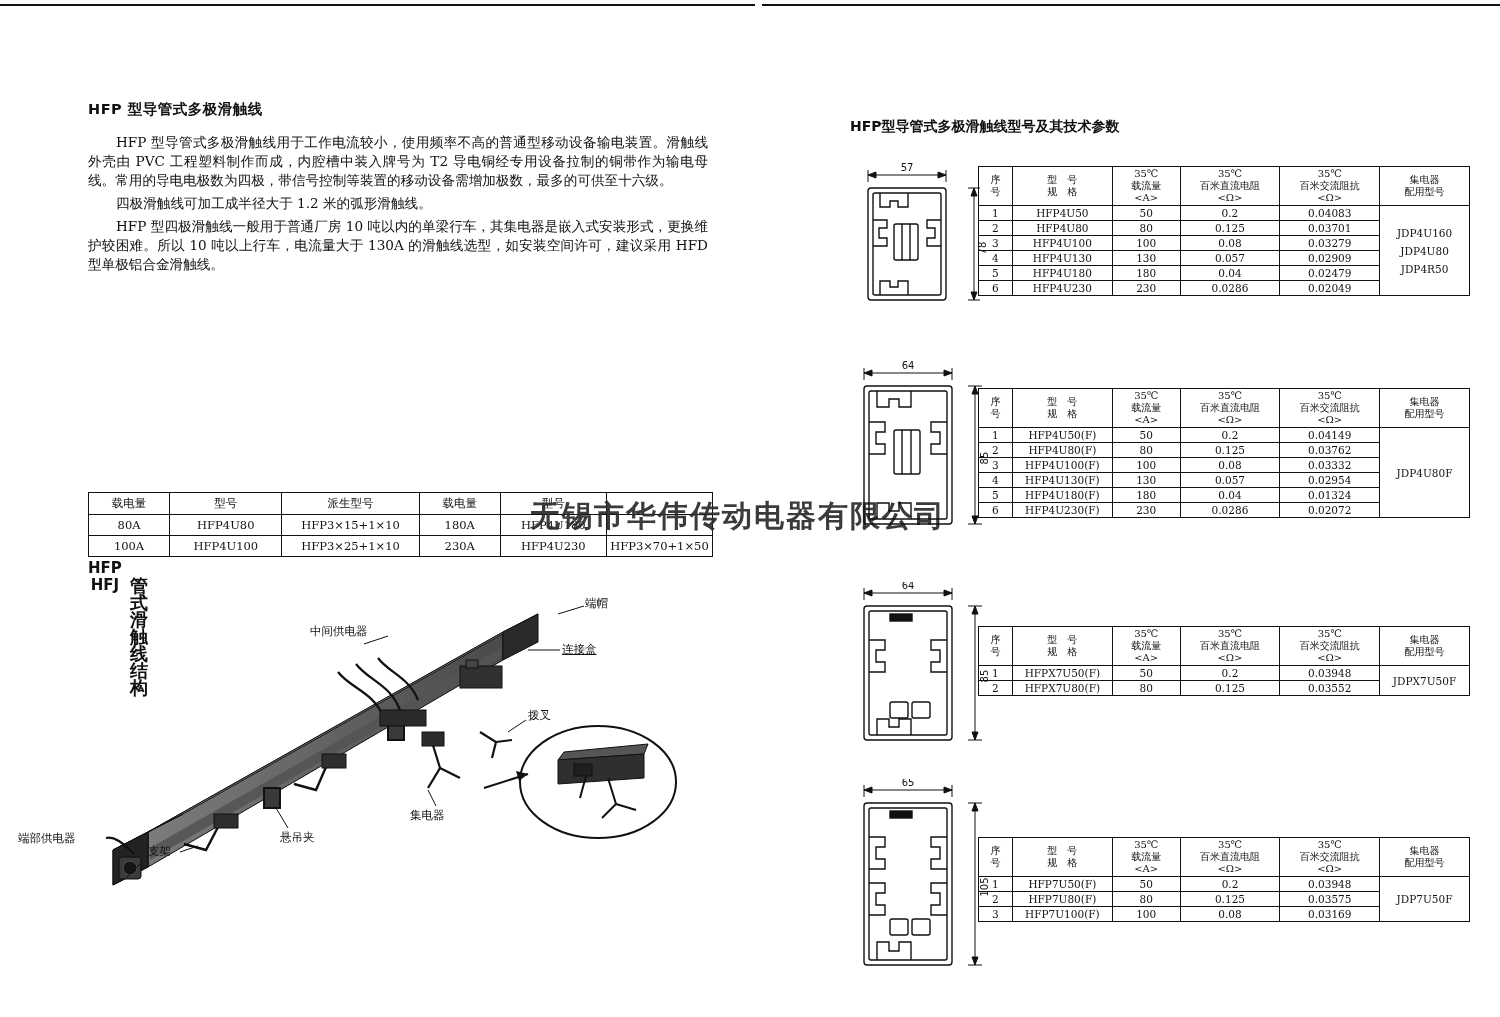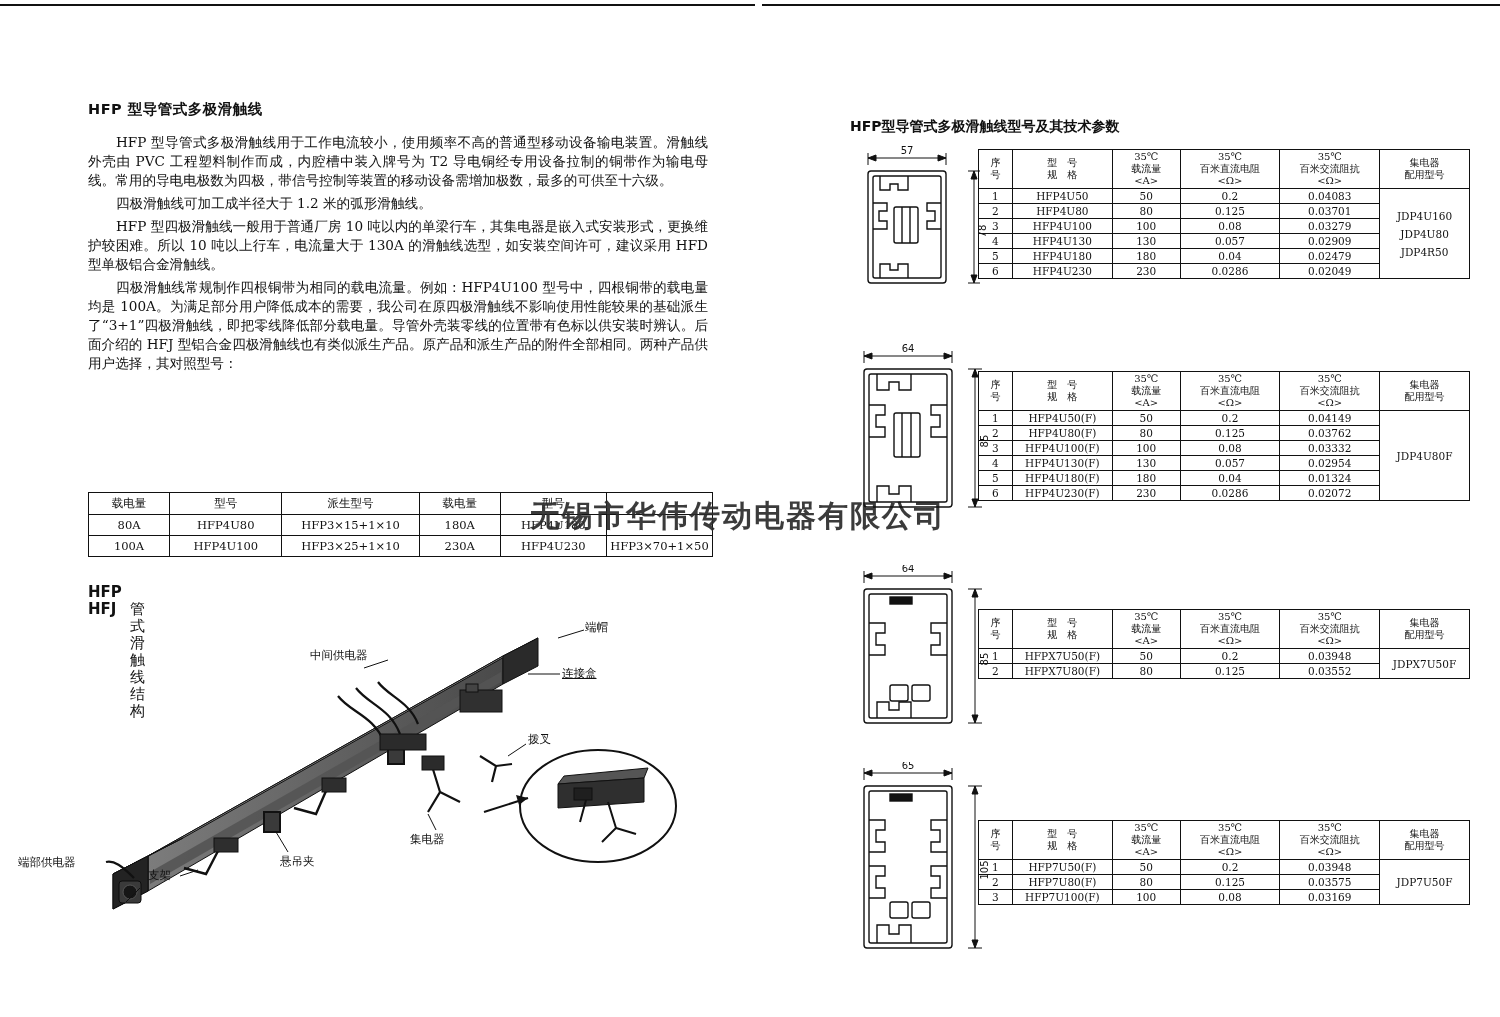--- a/index.html
+++ b/index.html
@@ -35,44 +35,44 @@
   
   .contrast-wrap { position:absolute; left:88px; top:492px; width:625px; }
   table.ct { border-collapse:collapse; width:100%;
     font-family:"DejaVu Serif","Liberation Serif",serif; font-size:11.5px; }
   table.ct td, table.ct th {
     border:1px solid #111; text-align:center; padding:3px 2px; height:19px;
     font-weight:normal;
   }
 
   
-  .fig-block { position:absolute; left:88px; top:584px; width:640px; height:350px; }
+  .fig-block { position:absolute; left:88px; top:560px; width:640px; height:350px;text-align:center; }
   .fig-label {
     position:absolute; left:0; top:0; font-size:15px; font-weight:bold;
     line-height:17px;
   }
   .fig-label .two { display:inline-block; vertical-align:middle; }
-  .fig-label .title { font-size:15px; font-weight:normal; }
+  .fig-label .title { font-size:18px; font-weight:bold; }
 
   .fig-canvas { position:absolute; left:0; top:32px; width:640px; height:310px; }
   .cap { position:absolute; font-size:11.5px; color:#111; white-space:nowrap;
     font-family:"DejaVu Sans","Liberation Sans",sans-serif; }
 
   
   .watermark {
     position:absolute; left:530px; top:496px;
     font-size:30px; font-weight:bold; color:#2b2b2b;
     letter-spacing:2px; white-space:nowrap;
     font-family:"DejaVu Sans","Liberation Sans",sans-serif;
     opacity:0.92;
   }
 
   
   .right-col { position:absolute; left:850px; top:118px; width:620px; }
-  h3.right-title { font-size:14px; font-weight:bold; margin:0 0 5px 0; }
+  h3.right-title { font-size:14px; font-weight:bold; margin:0 0 22px 0; }
 
   .spec-group { position:relative; margin-bottom:22px; }
   .profile { position:absolute; left:0; top:0; }
 
   table.spec { border-collapse:collapse; font-size:10.5px;
     font-family:"DejaVu Serif","Liberation Serif",serif; }
   table.spec td, table.spec th {
     border:1px solid #111; text-align:center; padding:1px 2px; font-weight:normal;
   }
   table.spec th { font-size:10px; line-height:12px; }
@@ -87,21 +87,20 @@
 <div class="page">
 
   <div class="top-rule left"></div>
   <div class="top-rule right"></div>
 
   <div class="left-col">
     <h2 class="sec-title">HFP 型导管式多极滑触线</h2>
     <p class="body-text">HFP 型导管式多极滑触线用于工作电流较小，使用频率不高的普通型移动设备输电装置。滑触线外壳由 PVC 工程塑料制作而成，内腔槽中装入牌号为 T2 导电铜经专用设备拉制的铜带作为输电母线。常用的导电电极数为四极，带信号控制等装置的移动设备需增加极数，最多的可供至十六级。</p>
     <p class="body-text">四极滑触线可加工成半径大于 1.2 米的弧形滑触线。</p>
     <p class="body-text">HFP 型四极滑触线一般用于普通厂房 10 吨以内的单梁行车，其集电器是嵌入式安装形式，更换维护较困难。所以 10 吨以上行车，电流量大于 130A 的滑触线选型，如安装空间许可，建议采用 HFD 型单极铝合金滑触线。</p>
-    <p class="body-text">四极滑触线常规制作四根铜带为相同的载电流量。例如：HFP4U100 型号中，四根铜带的载电量均是 100A。为满足部分用户降低成本的需要，我公司在原四极滑触线不影响使用性能较果的基础派生了“3+1”四极滑触线，即把零线降低部分载电量。导管外壳装零线的位置带有色标以供安装时辨认。后面介绍的 HFJ 型铝合金四极滑触线也有类似派生产品。原产品和派生产品的附件全部相同。两种产品供用户选择，其对照型号：</p>
   </div>
 
   <div class="contrast-wrap">
     <table class="ct">
       <thead>
         <tr>
           <th style="width:13%">载电量</th>
           <th style="width:18%">型号</th>
           <th style="width:22%">派生型号</th>
           <th style="width:13%">载电量</th>

